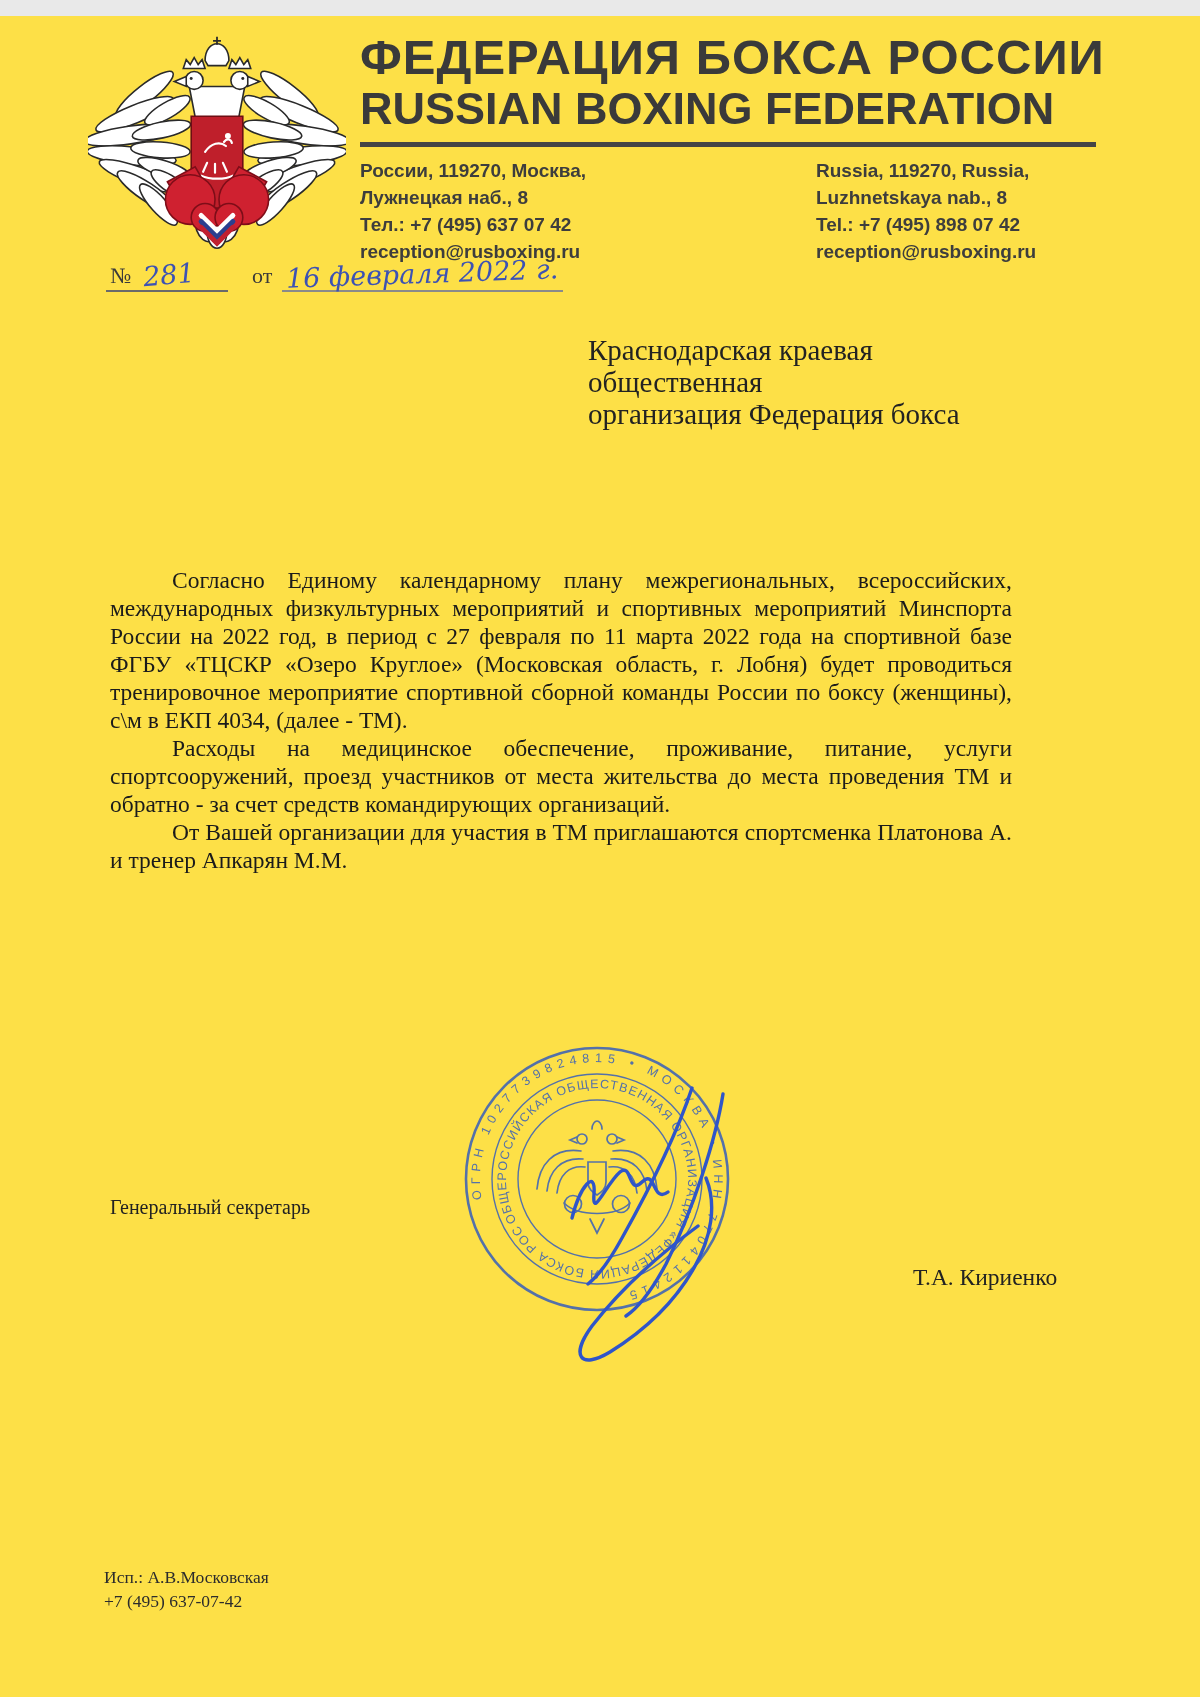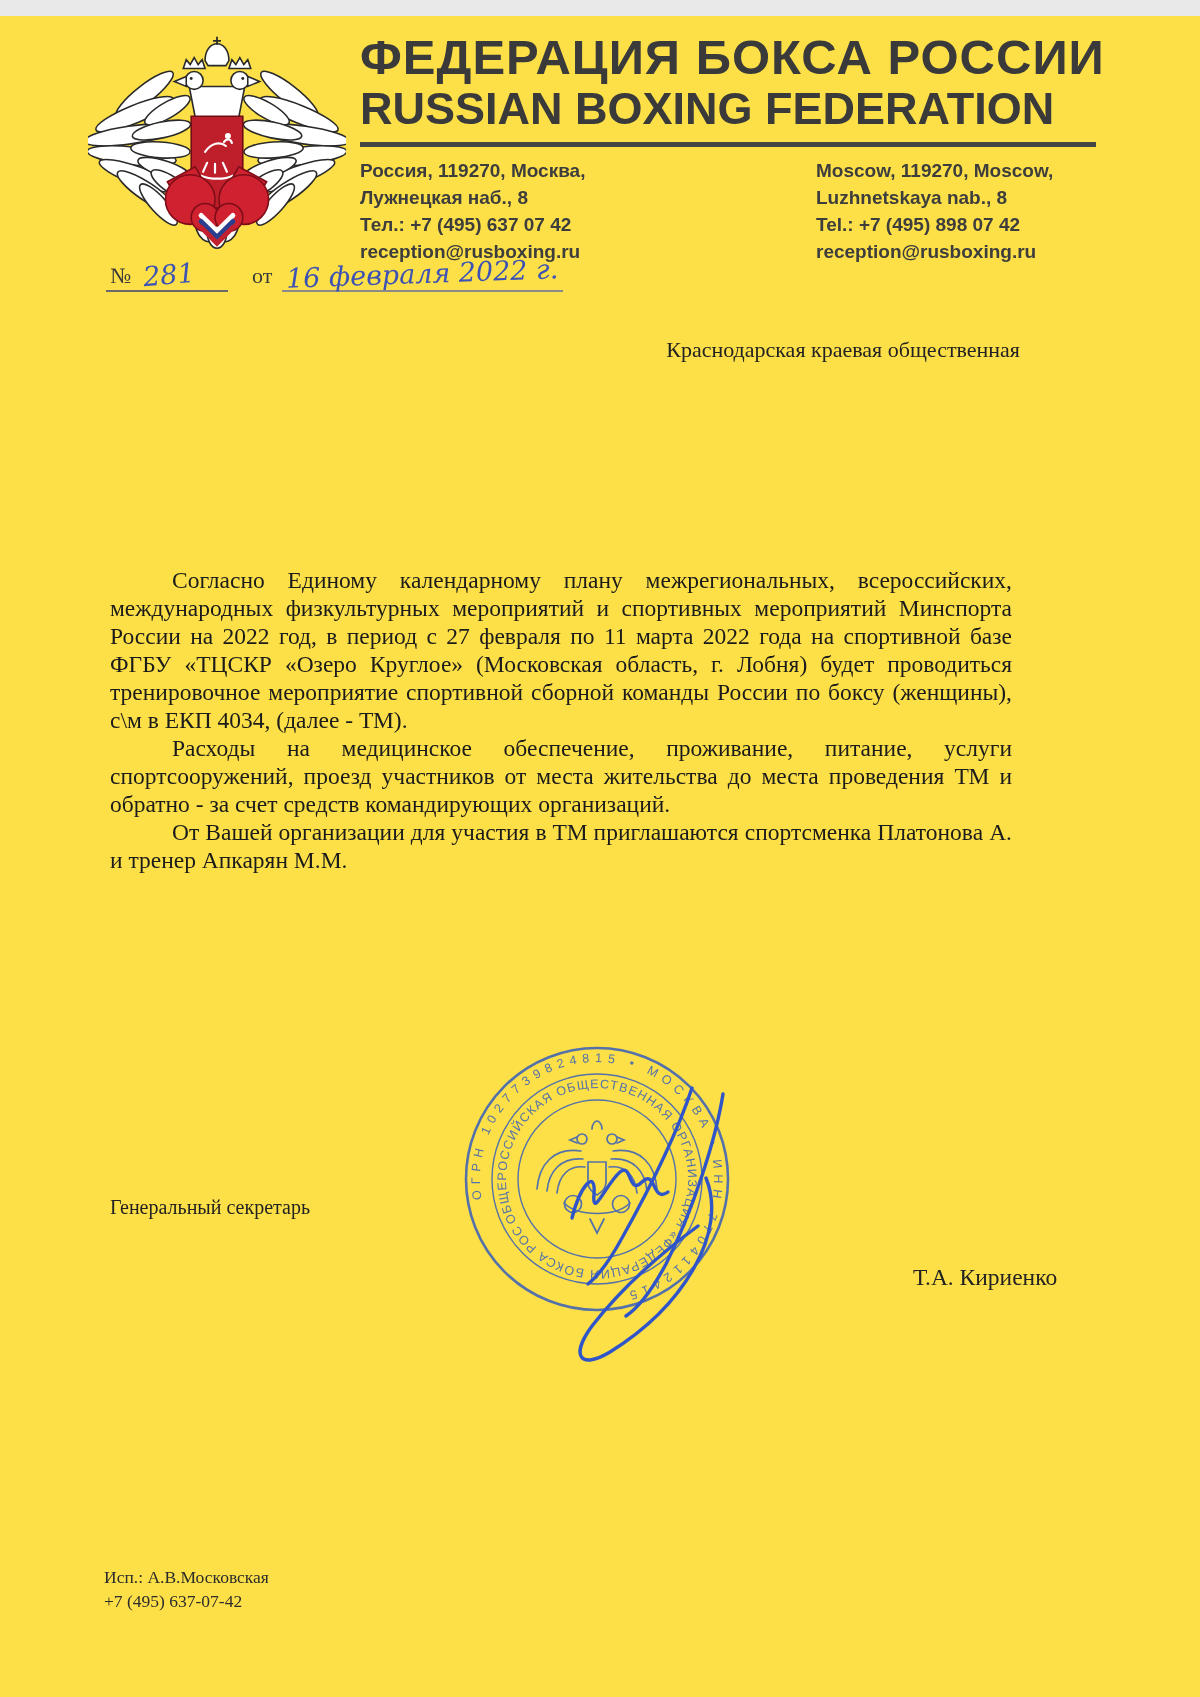--- a/index.html
+++ b/index.html
@@ -28,22 +28,22 @@
   .addr-ru{left:360px;} .addr-en{left:816px;}
   
   .ref-line{position:absolute;left:106px;top:242px;font-size:22px;color:#3a3a3a;white-space:nowrap;}
   .hand{font-family:"DejaVu Serif",serif;font-style:italic;color:#3c52b4;}
   .ref-no{display:inline-block;min-width:112px;border-bottom:2px solid #6a6a6a;padding:0 6px 1px 4px;}
   .ref-no-value{display:inline-block;font-size:27px;margin-left:12px;transform:rotate(-5deg);position:relative;top:1px;}
   .ref-ot{margin-left:24px;}
   .ref-date-wrap{display:inline-block;min-width:240px;border-bottom:2px solid #8a8a8a;margin-left:10px;padding:0 4px 1px 4px;}
   .ref-date-value{display:inline-block;font-size:27px;transform:rotate(-2deg);white-space:nowrap;}
   
-  .recipient{position:absolute;left:568px;top:318px;width:452px;text-align:right;
-    font-size:22px;line-height:32px;color:#222;}
+  .recipient{position:absolute;left:588px;top:318px;width:452px;text-align:left;
+    font-size:29px;line-height:32px;color:#222;}
   
   .letter-body{position:absolute;left:110px;top:550px;width:902px;
     font-size:23.5px;line-height:28px;text-align:justify;color:#1b1b1b;}
   .letter-body p{margin:0;text-indent:62px;}
   
   .sign-title{position:absolute;left:110px;top:1180px;font-size:20px;color:#222;}
   .sign-name{position:absolute;left:913px;top:1248px;font-size:23.5px;color:#222;}
   .stamp{position:absolute;left:461px;top:1027px;width:272px;height:272px;opacity:.92;}
   .signature-svg{position:absolute;left:480px;top:1052px;width:340px;height:310px;}
   
@@ -129,38 +129,39 @@
     </g>
   </svg>
 
   <div class="masthead">
     <div class="org-ru">ФЕДЕРАЦИЯ БОКСА РОССИИ</div>
     <div class="org-en">RUSSIAN BOXING FEDERATION</div>
     <div class="head-rule"></div>
   </div>
 
   <div class="addr addr-ru">
-    <div>Россия, 119270, Москва,</div>
+    <div>России, 119270, Москва,</div>
     <div>Лужнецкая наб., 8</div>
     <div>Тел.: +7 (495) 637 07 42</div>
     <div>reception@rusboxing.ru</div>
   </div>
   <div class="addr addr-en">
-    <div>Moscow, 119270, Moscow,</div>
+    <div>Russia, 119270, Russia,</div>
     <div>Luzhnetskaya nab., 8</div>
     <div>Tel.: +7 (495) 898 07 42</div>
     <div>reception@rusboxing.ru</div>
   </div>
 
   <div class="ref-line">
     <span class="ref-no"><span>№</span><span class="hand ref-no-value">281</span></span><span class="ref-ot">от</span><span class="ref-date-wrap"><span class="hand ref-date-value">16 февраля 2022 г.</span></span>
   </div>
 
   <div class="recipient">
     <div>Краснодарская краевая общественная</div>
+    <div>организация Федерация бокса</div>
   </div>
 
   <div class="letter-body">
     <p>Согласно Единому календарному плану межрегиональных, всероссийских, международных физкультурных мероприятий и спортивных мероприятий Минспорта России на 2022 год, в период с 27 февраля по 11 марта 2022 года на спортивной базе ФГБУ «ТЦСКР «Озеро Круглое» (Московская область, г. Лобня) будет проводиться тренировочное мероприятие спортивной сборной команды России по боксу (женщины), с\м в ЕКП 4034, (далее - ТМ).</p>
     <p>Расходы на медицинское обеспечение, проживание, питание, услуги спортсооружений, проезд участников от места жительства до места проведения ТМ и обратно - за счет средств командирующих организаций.</p>
     <p>От Вашей организации для участия в ТМ приглашаются спортсменка Платонова А. и тренер Апкарян М.М.</p>
   </div>
 
   <div class="sign-title">Генеральный секретарь</div>
   <div class="sign-name">Т.А. Кириенко</div>

